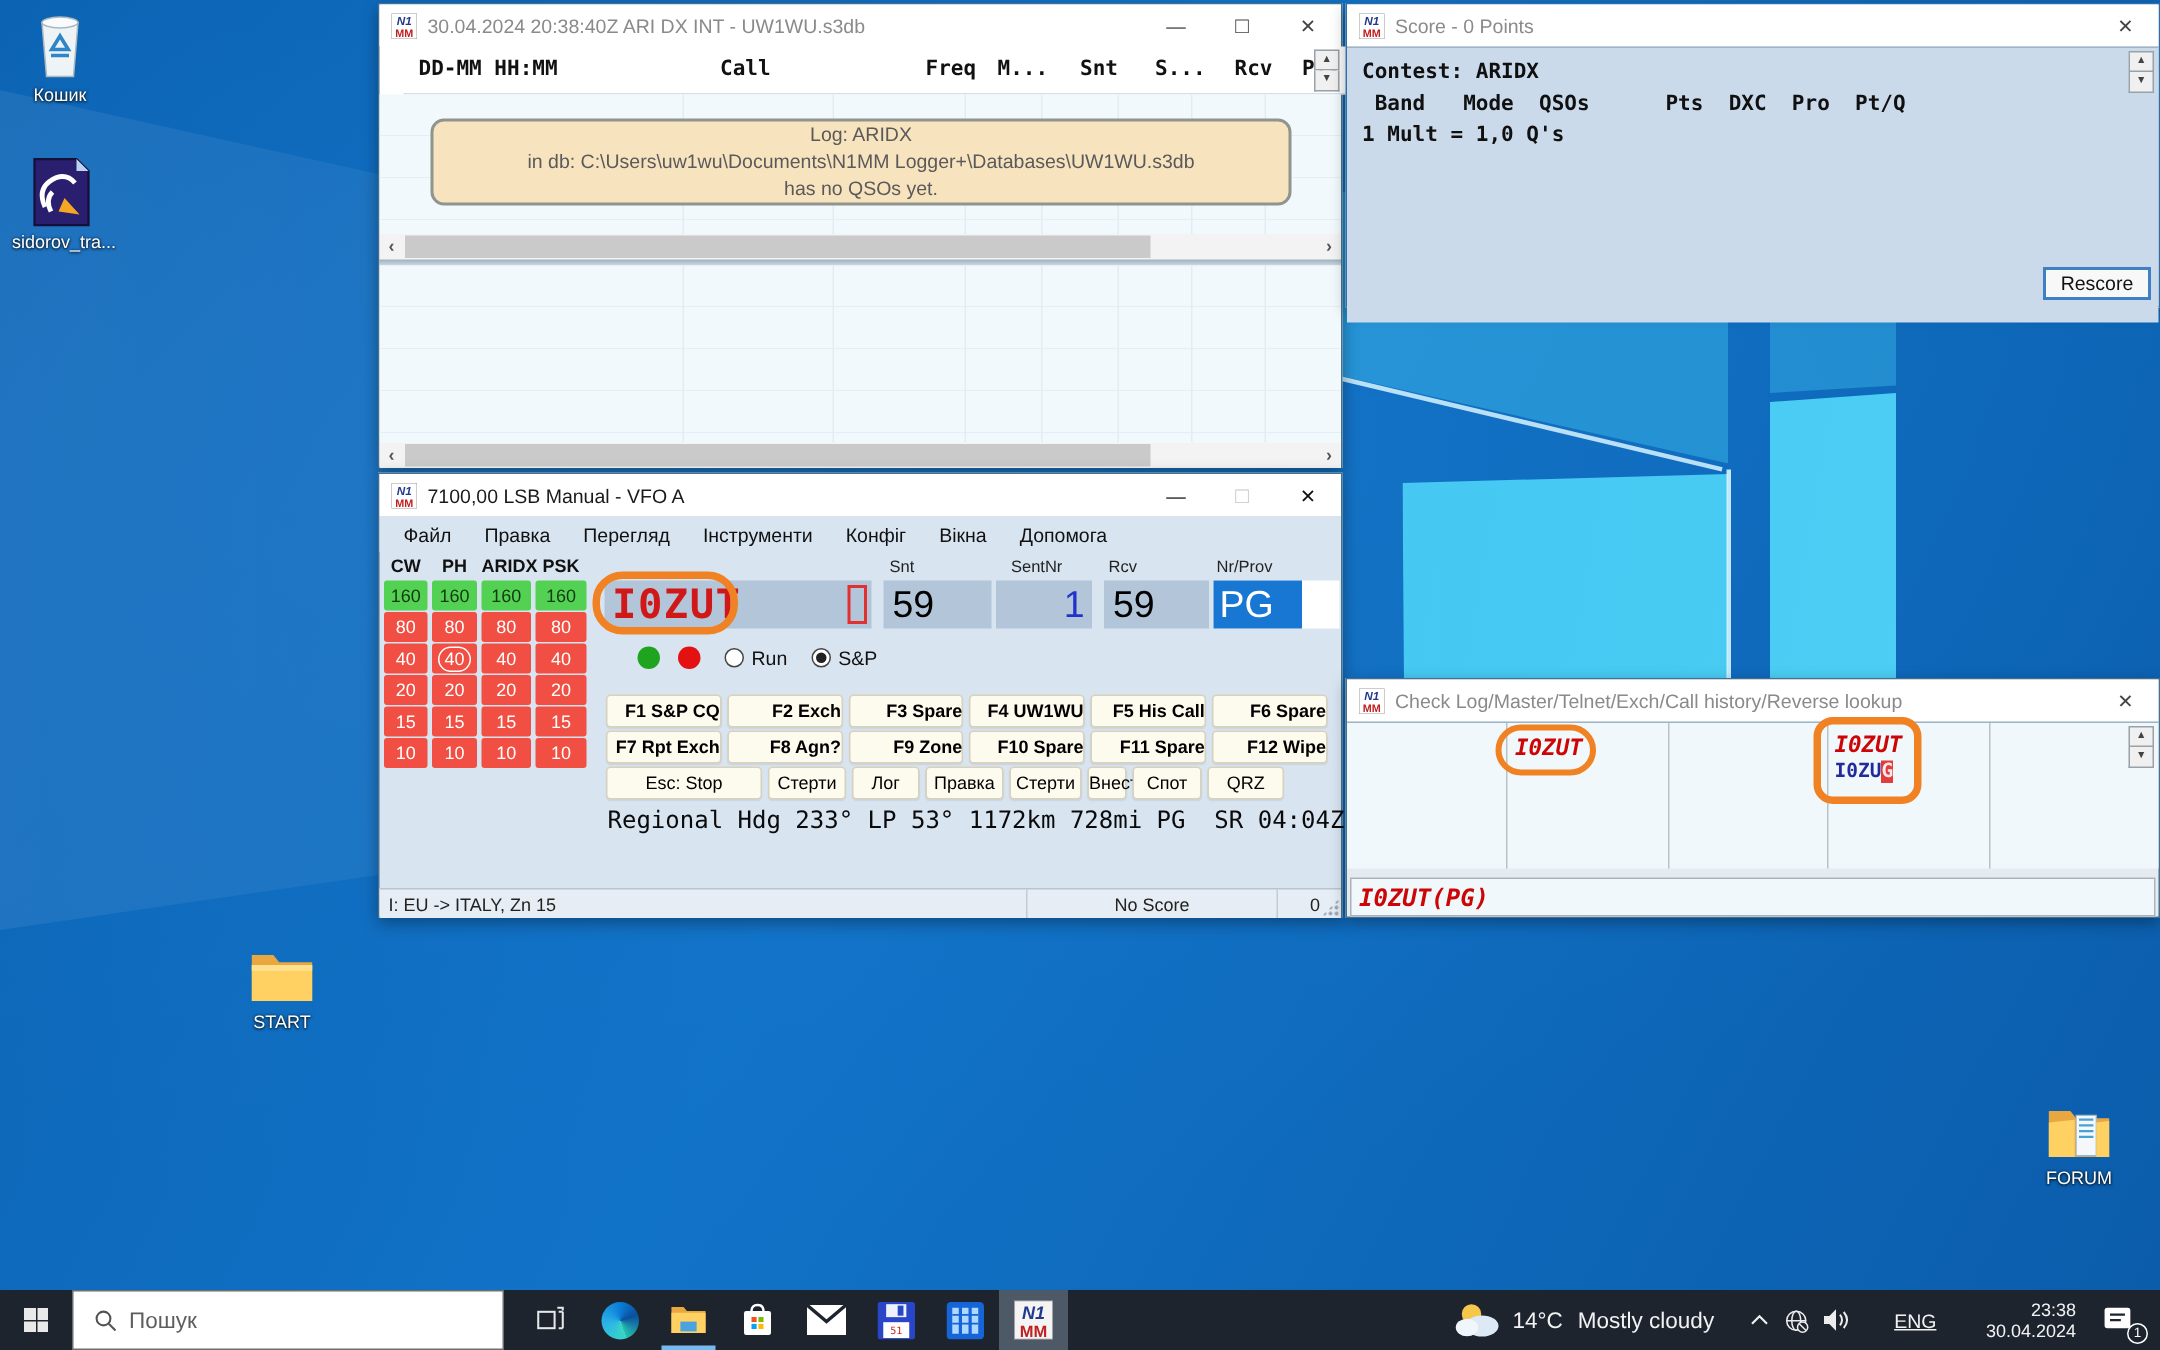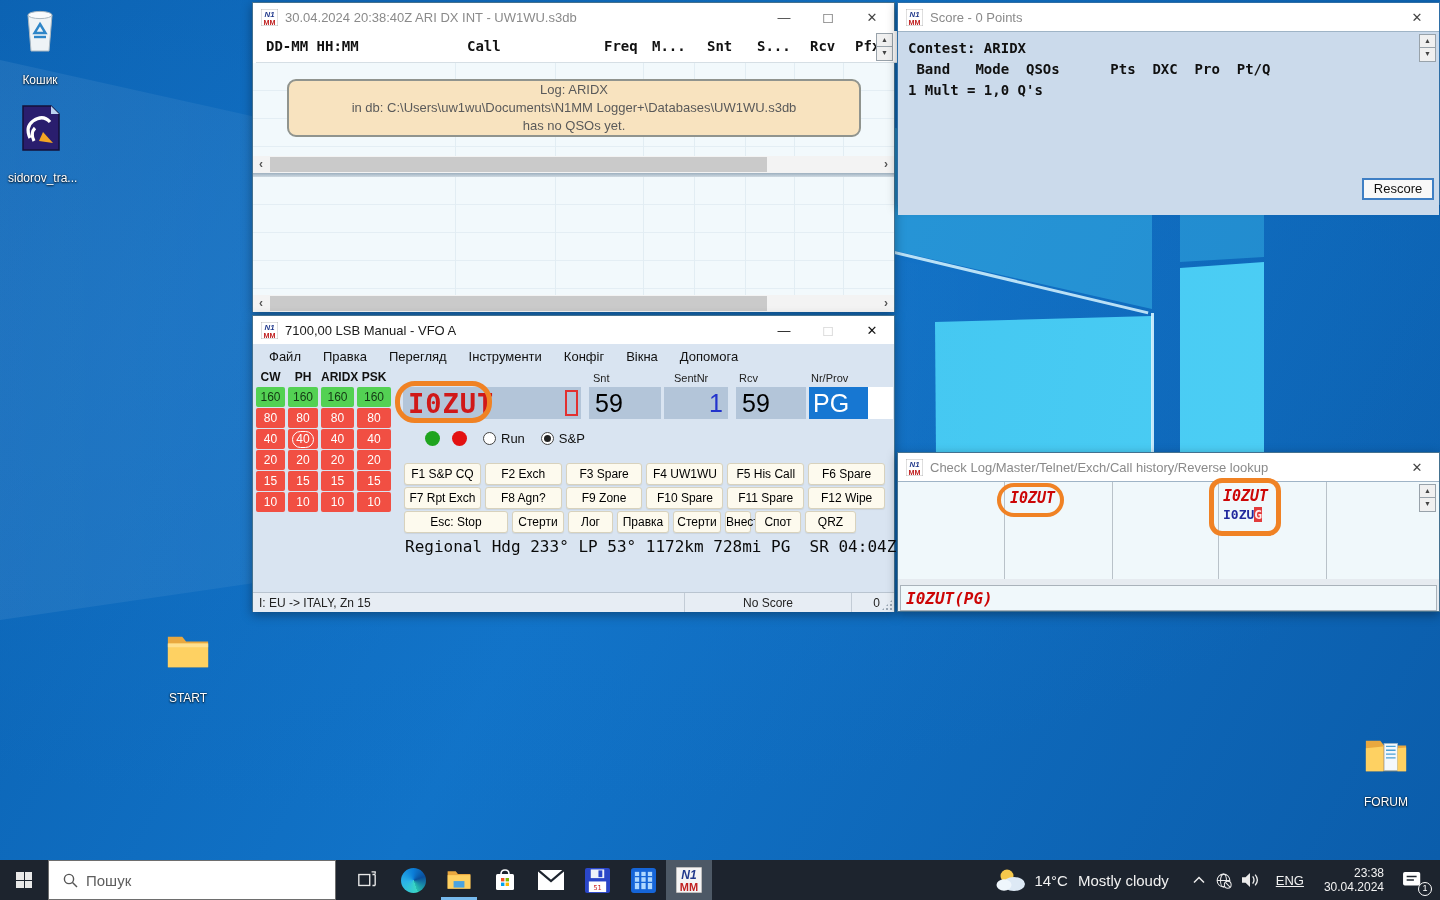--- a/index.html
+++ b/index.html
@@ -15,39 +15,39 @@
   .wp-pane-bl { clip-path:polygon(935px 322px,1152px 316px,1152px 453px,936px 455px); background:linear-gradient(100deg,#35bdec,#4ecff5); }
   .wp-pane-tr { clip-path:polygon(1180px 168px,1264px 158px,1264px 257px,1180px 262px); background:rgba(54,176,228,.5); }
   .wp-pane-r  { clip-path:polygon(1180px 268px,1264px 262px,1264px 458px,1180px 455px); background:linear-gradient(100deg,#3cc4f0,#4ecff5); }
   .wp-edge1 { position:absolute; left:878px; top:247px; width:278px; height:3px; background:rgba(215,245,255,.85); transform:rotate(13.4deg); transform-origin:left top; }
   .wp-edge2 { position:absolute; left:1151px; top:313px; width:3px; height:140px; background:rgba(215,245,255,.9); }
   .wp-beam { position:absolute; inset:0; clip-path:polygon(0 60px,1152px 316px,1152px 452px,0 620px); background:linear-gradient(90deg,rgba(255,255,255,.07),rgba(255,255,255,0) 70%); }
 
   
   .desk-icon { position:absolute; width:64px; text-align:center; cursor:default; }
   .desk-icon .glyph { height:48px; display:flex; align-items:flex-end; justify-content:center; }
-  .desk-icon .lbl { margin-top:20px; font-size:12px; color:#fff; text-shadow:0 1px 2px rgba(0,0,0,.85), 0 0 2px rgba(0,0,0,.6); line-height:13px; }
+  .desk-icon .lbl { margin-top:3px; font-size:12px; color:#fff; text-shadow:0 1px 2px rgba(0,0,0,.85), 0 0 2px rgba(0,0,0,.6); line-height:13px; }
 
   
   .window { position:absolute; background:#fff; border:1px solid #44718f; box-shadow:0 3px 10px rgba(0,0,0,.35); }
   .titlebar { height:28px; background:#fff; display:flex; align-items:center; padding-left:8px; position:relative; }
   .titlebar .wicon { width:17px; height:17px; margin-right:7px; flex:0 0 auto; }
   .titlebar .ttext { font-size:13px; color:#8a8a8a; white-space:nowrap; }
   .titlebar.active .ttext { color:#1a1a1a; }
   .tb-controls { position:absolute; right:0; top:0; height:28px; display:flex; }
   .tb-btn { width:44px; height:28px; display:flex; align-items:center; justify-content:center; font-size:13px; color:#444; }
   .tb-btn.dim { color:#c6c6c6; }
 
   .spinner { position:absolute; width:17px; }
   .spin-btn { height:14px; background:#f0f0f0; border:1px solid #98a2aa; color:#444; font-size:7px; line-height:12px; text-align:center; }
   .spin-btn + .spin-btn { border-top:none; }
 
   
   #log-window { left:252px; top:2px; width:643px; height:310px; }
-  .log-header { position:absolute; left:3px; top:28px; width:766px; height:32px; background:#fff; border-bottom:1px solid #d6dfe5; }
+  .log-header { position:absolute; left:16px; top:28px; width:766px; height:32px; background:#fff; border-bottom:1px solid #d6dfe5; }
   .log-col { position:absolute; top:7px; font-family:"DejaVu Sans Mono",monospace; font-weight:bold; font-size:14px; color:#111; white-space:pre; }
   .log-pane { position:absolute; left:0; width:641px; background-color:#f2f9fc;
      background-image: repeating-linear-gradient(180deg, transparent 0 27px, #e4eef4 27px 28px); }
   .log-pane .vline { position:absolute; top:0; bottom:0; width:1px; background:#e2edf3; }
   #log-pane1 { top:60px; height:93px; }
   #log-pane2 { top:174px; height:118px; }
   .msg-box { position:absolute; left:34px; top:76px; width:574px; height:58px; background:#f8e3bf; border:2px solid #90948e; border-radius:9px; display:flex; flex-direction:column; justify-content:center; text-align:center; color:#5a5a5a; font-size:13px; line-height:18px; }
   .hscroll { position:absolute; left:0; width:641px; height:17px; background:#f3f3f3; }
   #log-sb1 { top:153px; } #log-sb2 { top:292px; }
   .log-sep { position:absolute; left:0; top:170px; width:641px; height:4px; background:linear-gradient(#9db0bf,#cfdae2); }
@@ -85,21 +85,21 @@
   #nrprov-field .sel { background:#1777d2; color:#fff; font-size:25px; height:32px; display:flex; align-items:center; padding:0 19px 0 4px; }
   .lights-row { position:absolute; left:172px; top:113px; height:18px; display:flex; align-items:center; }
   .light { width:15px; height:15px; border-radius:50%; }
   .light.green { background:#1fa41f; } .light.red { background:#e31111; margin-left:12px; }
   .radio { width:13px; height:13px; border:1px solid #444; border-radius:50%; background:#fff; margin-left:16px; }
   .radio.checked { display:flex; align-items:center; justify-content:center; }
   .radio.checked::after { content:""; width:7px; height:7px; border-radius:50%; background:#222; }
   .radio-lbl { font-size:13px; color:#111; margin-left:5px; }
   .fkey-row { position:absolute; left:151px; width:481px; display:flex; gap:4px; }
   #fkeys1 { top:147px; } #fkeys2 { top:171px; }
-  .fkey { flex:1; height:22px; background:#fdfaee; border:1px solid #d8d2bd; border-radius:3px; font-size:12px; color:#000; text-align:center; line-height:20px; box-shadow:0 1px 1px rgba(0,0,0,.07); white-space:nowrap; }
+  .fkey { flex:1; height:22px; background:#fdfaee; border:1px solid #d8d2bd; border-radius:3px; font-size:12px; color:#000; text-align:right; line-height:20px; box-shadow:0 1px 1px rgba(0,0,0,.07); white-space:nowrap;font-weight:bold; }
   #actions-row { position:absolute; left:151px; top:195px; display:flex; gap:4px; }
   .act { height:22px; background:#fdfaee; border:1px solid #d8d2bd; border-radius:3px; font-size:12px; color:#000; text-align:center; line-height:20px; box-shadow:0 1px 1px rgba(0,0,0,.07); }
   #info-line { position:absolute; left:152px; top:221px; font-family:"DejaVu Sans Mono",monospace; font-size:16px; color:#0a0a0a; white-space:pre; }
   .statusbar { position:absolute; left:0; top:276px; width:641px; height:20px; background:#e7edf4; border-top:1px solid #b9c4d0; display:flex; font-size:12px; color:#222; }
   .status-seg { border-right:1px solid #c3ccd6; display:flex; align-items:center; padding:0 6px; }
   #status-left { width:432px; } #status-center { width:167px; justify-content:center; }
   #status-right { flex:1; justify-content:flex-end; border-right:none; padding-right:14px; position:relative; }
   .grip { position:absolute; right:1px; bottom:1px; width:12px; height:12px;
     background-image:radial-gradient(circle at 2px 2px,#9aa7b4 1.2px,transparent 1.4px);
     background-size:4px 4px; clip-path:polygon(100% 0,100% 100%,0 100%); }
@@ -136,21 +136,21 @@
   .search-box input::placeholder { color:#5e5e5e; }
   .tb-icons { display:flex; margin-left:8px; height:40px; }
   .tb-ic { width:46px; height:40px; display:flex; align-items:center; justify-content:center; position:relative; }
   .tb-ic.active { background:#4d5966; }
   .run-underline { position:absolute; bottom:0; left:5px; right:5px; height:3px; background:#76b9ed; }
   .edge-circle { width:25px; height:25px; border-radius:50%; background:conic-gradient(from 160deg,#3ad6c5,#2bb3e8 28%,#0b7dd8 55%,#0a4f9c 75%,#27c0b0 100%); }
   .tray { margin-left:auto; display:flex; align-items:center; height:40px; color:#f2f2f2; padding-right:6px; }
   .tray .txt { font-size:15px; }
   .tray-item { display:flex; align-items:center; justify-content:center; height:40px; }
   .clock { text-align:right; font-size:12px; line-height:14px; margin:0 8px; }
-  .lang { font-size:13px; margin:0 12px;text-decoration:underline; }
+  .lang { font-size:13px; margin:0 25px;text-decoration:underline; }
   .badge { position:absolute; right:2px; bottom:4px; width:14px; height:14px; border:1.5px solid #fff; border-radius:50%; background:#1d242e; color:#fff; font-size:9px; line-height:11px; text-align:center; }
 
   
   .g-min::before{content:"—";} .g-max::before{content:"□"; font-size:15px;} .g-close::before{content:"✕";}
   .g-up::before{content:"▲";} .g-down::before{content:"▼";}
   .g-left::before{content:"‹"; font-weight:bold;} .g-right::before{content:"›"; font-weight:bold;}
 </style>
 </head>
 <body>
 

